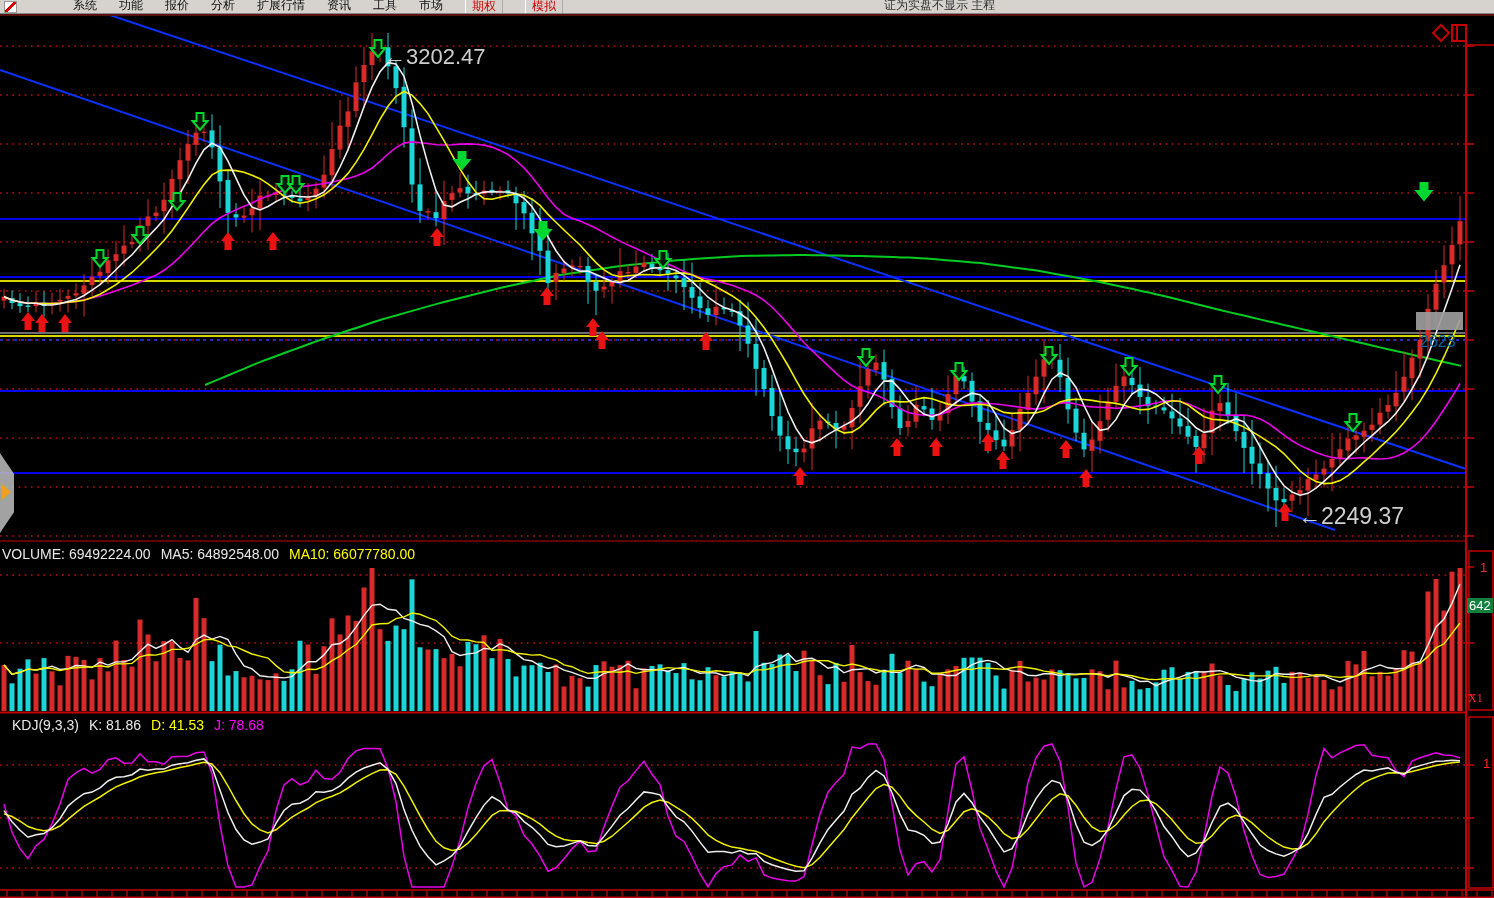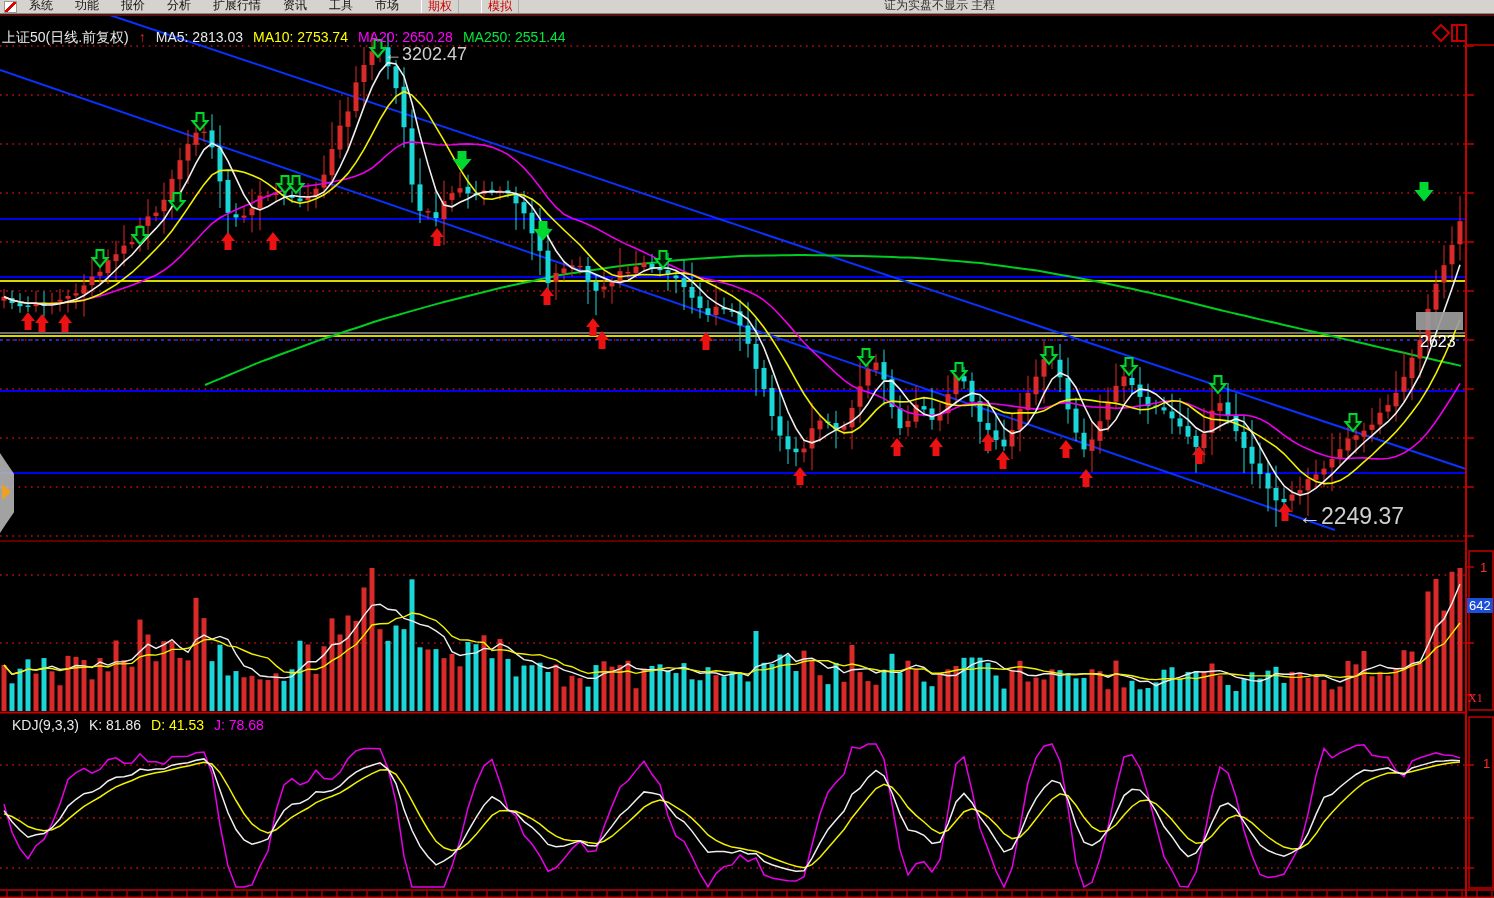--- a/index.html
+++ b/index.html
@@ -1,41 +1,41 @@
 <!DOCTYPE html>
 <html><head>
 <meta charset="utf-8">
 <style>
   html,body{margin:0;padding:0;background:#000;width:1494px;height:898px;overflow:hidden;
     font-family:"Liberation Sans","DejaVu Sans",sans-serif;}
   #stage{position:relative;width:1494px;height:898px;background:#000;}
   
   #menubar{position:absolute;left:0;top:0;width:1494px;height:13px;background:#d6d3ce;
-    border-bottom:1px solid #888;overflow:hidden;z-index:6;display:flex;align-items:flex-start;}
+    border-bottom:1px solid #888;overflow:hidden;z-index:6;display:flex;align-items:flex-start;gap:44px;}
   .menu-item{font-size:12px;color:#111;margin-top:-3px;white-space:nowrap;}
   .menu-hot{font-size:12px;color:#c00;margin-top:-3px;padding:0 6px;border:1px outset #fff;background:#d6d3ce;white-space:nowrap;}
   #app-icon{width:11px;height:10px;background:
       linear-gradient(135deg,transparent 42%,#d00 42%,#d00 58%,transparent 58%),#fff;
       margin:1px 8px 0 4px;border:1px solid #999;flex:0 0 auto;}
   #menu-note{position:absolute;left:884px;top:-3px;font-size:12px;color:#333;white-space:nowrap;}
   #menubar-sep{position:absolute;left:0;top:14px;width:1494px;height:2px;background:#58100e;z-index:6;}
   
   .hdr{position:absolute;display:flex;gap:10px;white-space:nowrap;z-index:5;
     font-size:14px;font-family:"Liberation Sans","DejaVu Sans",sans-serif;}
   .w{color:#e8e8e8}.y{color:#ffff00}.m{color:#ff00ff}.g{color:#00e83c}.r{color:#ff2020;font-weight:bold}
   #main-hdr{left:2px;top:29px}
   #vol-hdr{left:2px;top:546px}
   #kdj-hdr{left:12px;top:717px}
   
   .lbl{position:absolute;z-index:4;white-space:nowrap;}
-  #peak-lbl{left:384px;top:44px;color:#cfcfcf;font-size:18px;}
+  #peak-lbl{left:384px;top:44px;color:#cfcfcf;font-size:22px;}
   #low-lbl{left:1298px;top:503px;color:#cfcfcf;font-size:23px;}
   #price-box{left:1416px;top:312px;width:47px;height:18px;background:#9c9c9c;opacity:.92;}
-  #price-lbl{left:1420px;top:333px;color:#ffffff;font-size:16px;}
-  #vol-axis-val{left:1467px;top:598px;background:#1d4ed8;color:#fff;font-size:13px;padding:0 2px;height:15px;line-height:15px;}
+  #price-lbl{left:1420px;top:333px;color:#0369a1;font-size:16px;}
+  #vol-axis-val{left:1467px;top:598px;background:#15803d;color:#fff;font-size:13px;padding:0 2px;height:15px;line-height:15px;}
   #vol-axis-top{left:1480px;top:560px;color:#ff2a2a;font-size:13px;}
   #vol-unit{left:1468px;top:691px;color:#ff2a2a;font-size:12px;font-family:Liberation Serif, serif;}
   #kdj-axis-top{left:1483px;top:756px;color:#ff2a2a;font-size:13px;}
   
   #side-tab{position:absolute;left:0;top:453px;width:14px;height:80px;z-index:7;
     background:rgba(190,190,190,.85);
     clip-path:polygon(0 0,45% 12%,100% 26%,100% 74%,45% 88%,0 100%);}
   #side-tab .tri{position:absolute;left:2px;top:31px;width:0;height:0;
     border-left:9px solid #f0a020;border-top:8px solid transparent;border-bottom:8px solid transparent;}
   svg{position:absolute;left:0;top:0;z-index:2;}
@@ -842,29 +842,26 @@
         <line x1="1466" y1="818" x2="1474" y2="818" stroke="#c40000" stroke-width="1.5"></line>
         <line x1="1466" y1="868" x2="1474" y2="868" stroke="#c40000" stroke-width="1.5"></line>
       </g>
       <g>
         <polygon points="1441,25 1449,33 1441,41 1433,33" fill="none" stroke="#c40000" stroke-width="2"></polygon>
         <rect x="1452" y="25" width="14" height="16" fill="none" stroke="#c40000" stroke-width="2"></rect>
         <line x1="1457" y1="25" x2="1457" y2="41" stroke="#c40000" stroke-width="2"></line>
       </g>
     </svg>
 
-  <div id="main-hdr" class="hdr">
-    <span class="w">上证50(日线.前复权)</span>
-    <span class="r">↑</span>
-    <span class="w">MA5: 2813.03</span>
-    <span class="y">MA10: 2753.74</span>
-    <span class="m">MA20: 2650.28</span>
-    <span class="g">MA250: 2551.44</span>
+
+  <div id="vol-hdr" class="hdr">
+    <span class="w">VOLUME: 69492224.00</span>
+    <span class="w">MA5: 64892548.00</span>
+    <span class="y">MA10: 66077780.00</span>
   </div>
-
 
   <div id="kdj-hdr" class="hdr">
     <span class="w">KDJ(9,3,3)</span>
     <span class="w">K: 81.86</span>
     <span class="y">D: 41.53</span>
     <span class="m">J: 78.68</span>
   </div>
 
   <div class="lbl" id="peak-lbl">←3202.47</div>
   <div class="lbl" id="low-lbl">←2249.37</div>

